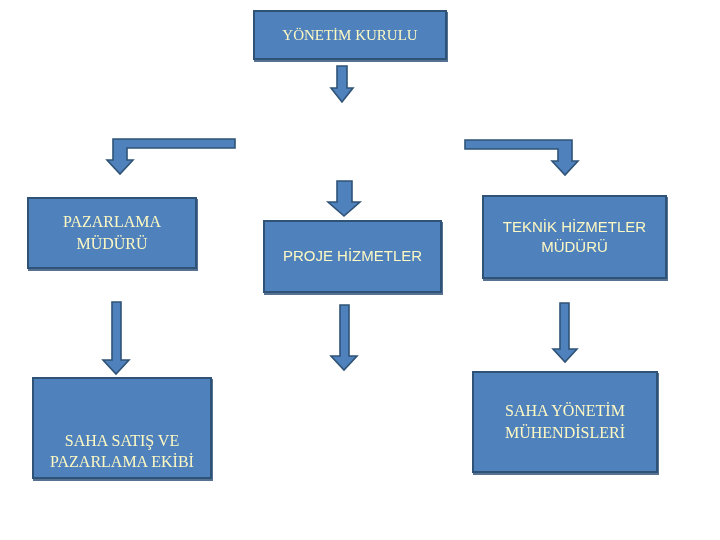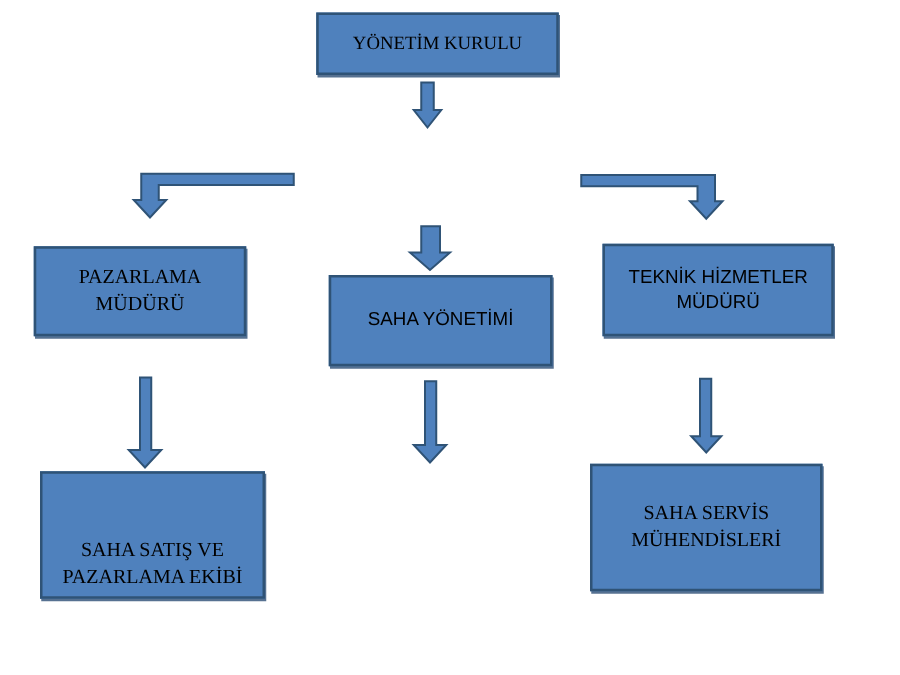--- a/index.html
+++ b/index.html
@@ -22,41 +22,41 @@
     top: 0;
     width: 720px;
     height: 540px;
   }
   .node {
     position: absolute;
     box-sizing: border-box;
     background: #4f81bd;
     border: 2px solid #2f5376;
     box-shadow: 1px 2px 0 rgba(44, 77, 117, 0.8);
-    color: #000000;
+    color: #fef9c3;
     display: flex;
     align-items: center;
     justify-content: center;
     text-align: center;
     padding: 4px 10px;
     line-height: 1.35;
   }
   .serif {
     font-family: "Liberation Serif", "DejaVu Serif", serif;
     font-size: 16px;
   }
   .sans {
     font-family: "Liberation Sans", "DejaVu Sans", sans-serif;
     font-size: 15px;
   }
   #node-board        { left: 253px; top: 10px;  width: 194px; height: 50px;  font-size: 15px; }
   #node-ceo          { left: 253px; top: 106px; width: 189px; height: 73px;  font-size: 17px; }
   #node-marketing    { left: 27px;  top: 197px; width: 170px; height: 72px; }
   #node-project      { left: 263px; top: 220px; width: 179px; height: 73px;  }
-  #node-technical    { left: 482px; top: 195px; width: 185px; height: 74px;  }
+  #node-technical    { left: 482px; top: 195px; width: 185px; height: 84px;  }
   #node-field-sales  { left: 32px;  top: 377px; width: 180px; height: 102px; align-items: flex-end; }
   #node-finance      { left: 269px; top: 377px; width: 168px; height: 96px;  }
   #node-field-service{ left: 472px; top: 371px; width: 186px; height: 102px; }
   .arrow {
     fill: #4f81bd;
     stroke: #2f5376;
     stroke-width: 1.6;
     stroke-linejoin: miter;
   }
 </style>
@@ -85,29 +85,29 @@
   <div id="node-board" class="node serif">
     <span>YÖNETİM KURULU</span>
   </div>
 
 
   <div id="node-marketing" class="node serif">
     <span>PAZARLAMA MÜDÜRÜ</span>
   </div>
 
   <div id="node-project" class="node sans">
-    <span>SAHA YÖNETİMİ</span>
+    <span>PROJE HİZMETLER</span>
   </div>
 
   <div id="node-technical" class="node sans">
     <span>TEKNİK HİZMETLER MÜDÜRÜ</span>
   </div>
 
   <div id="node-field-sales" class="node serif">
     <span>SAHA SATIŞ VE PAZARLAMA EKİBİ</span>
   </div>
 
 
   <div id="node-field-service" class="node serif">
-    <span>SAHA SERVİS MÜHENDİSLERİ</span>
+    <span>SAHA YÖNETİM MÜHENDİSLERİ</span>
   </div>
 
 </div>
 
 </body></html>

